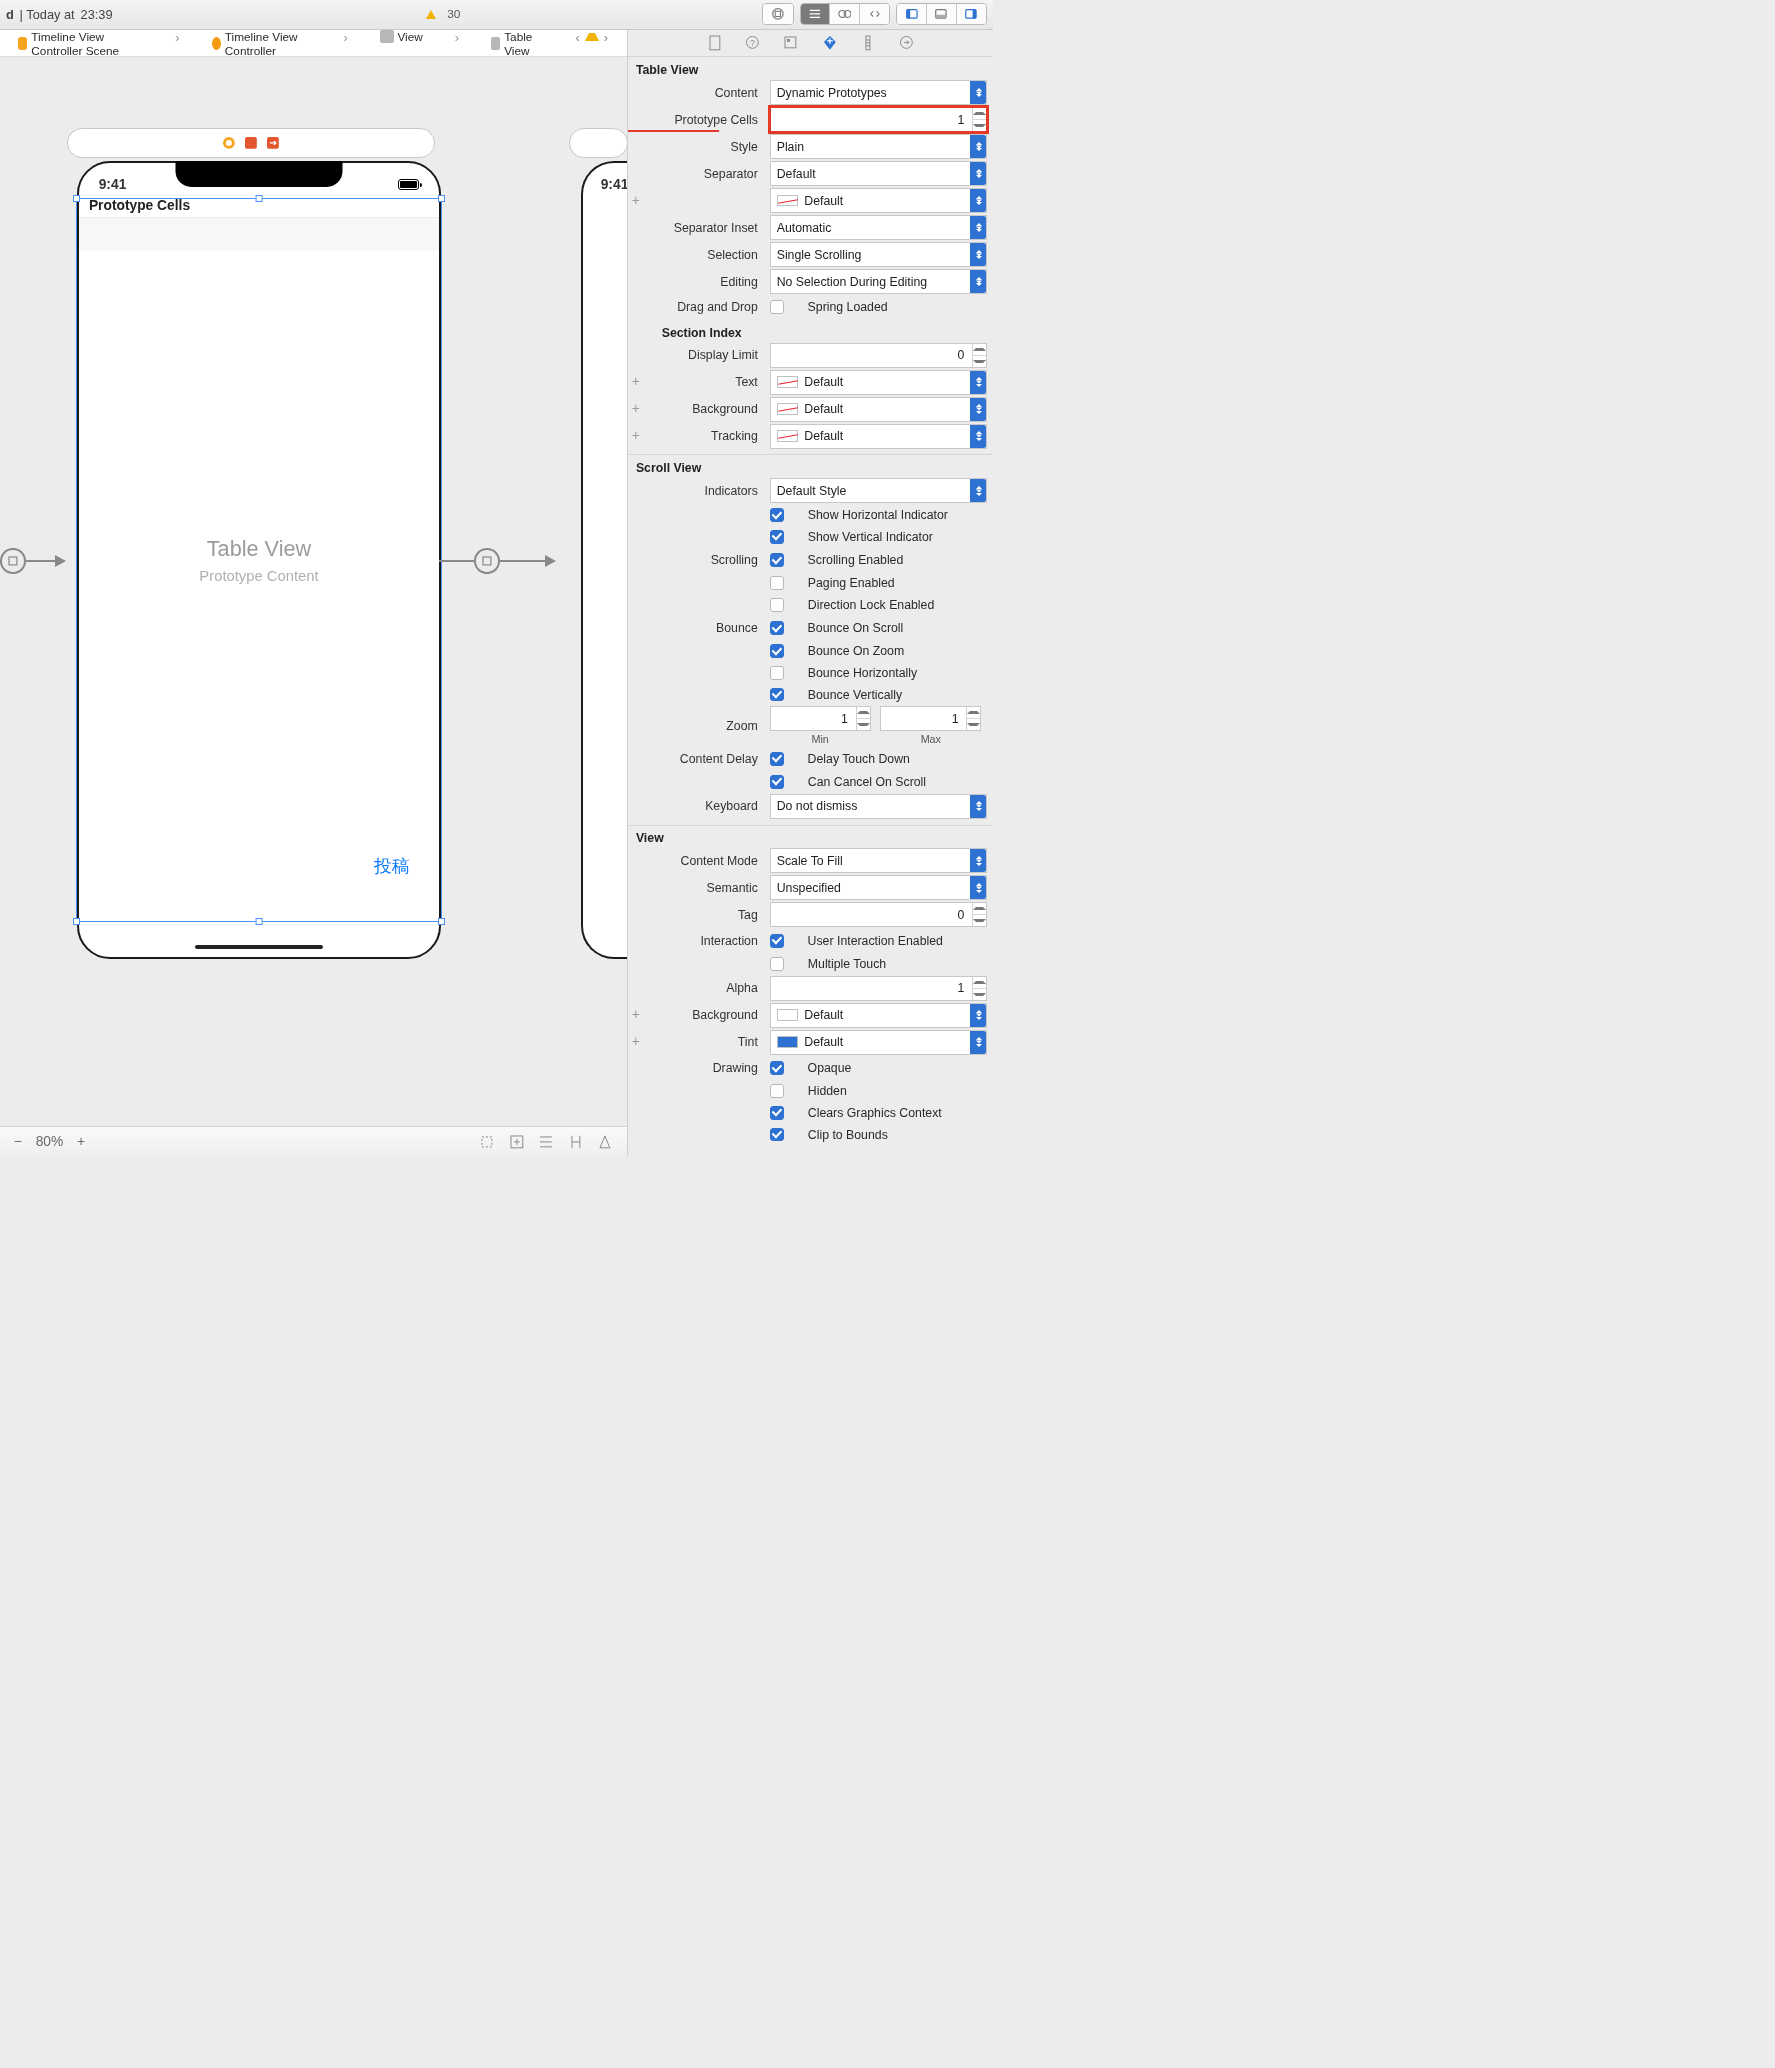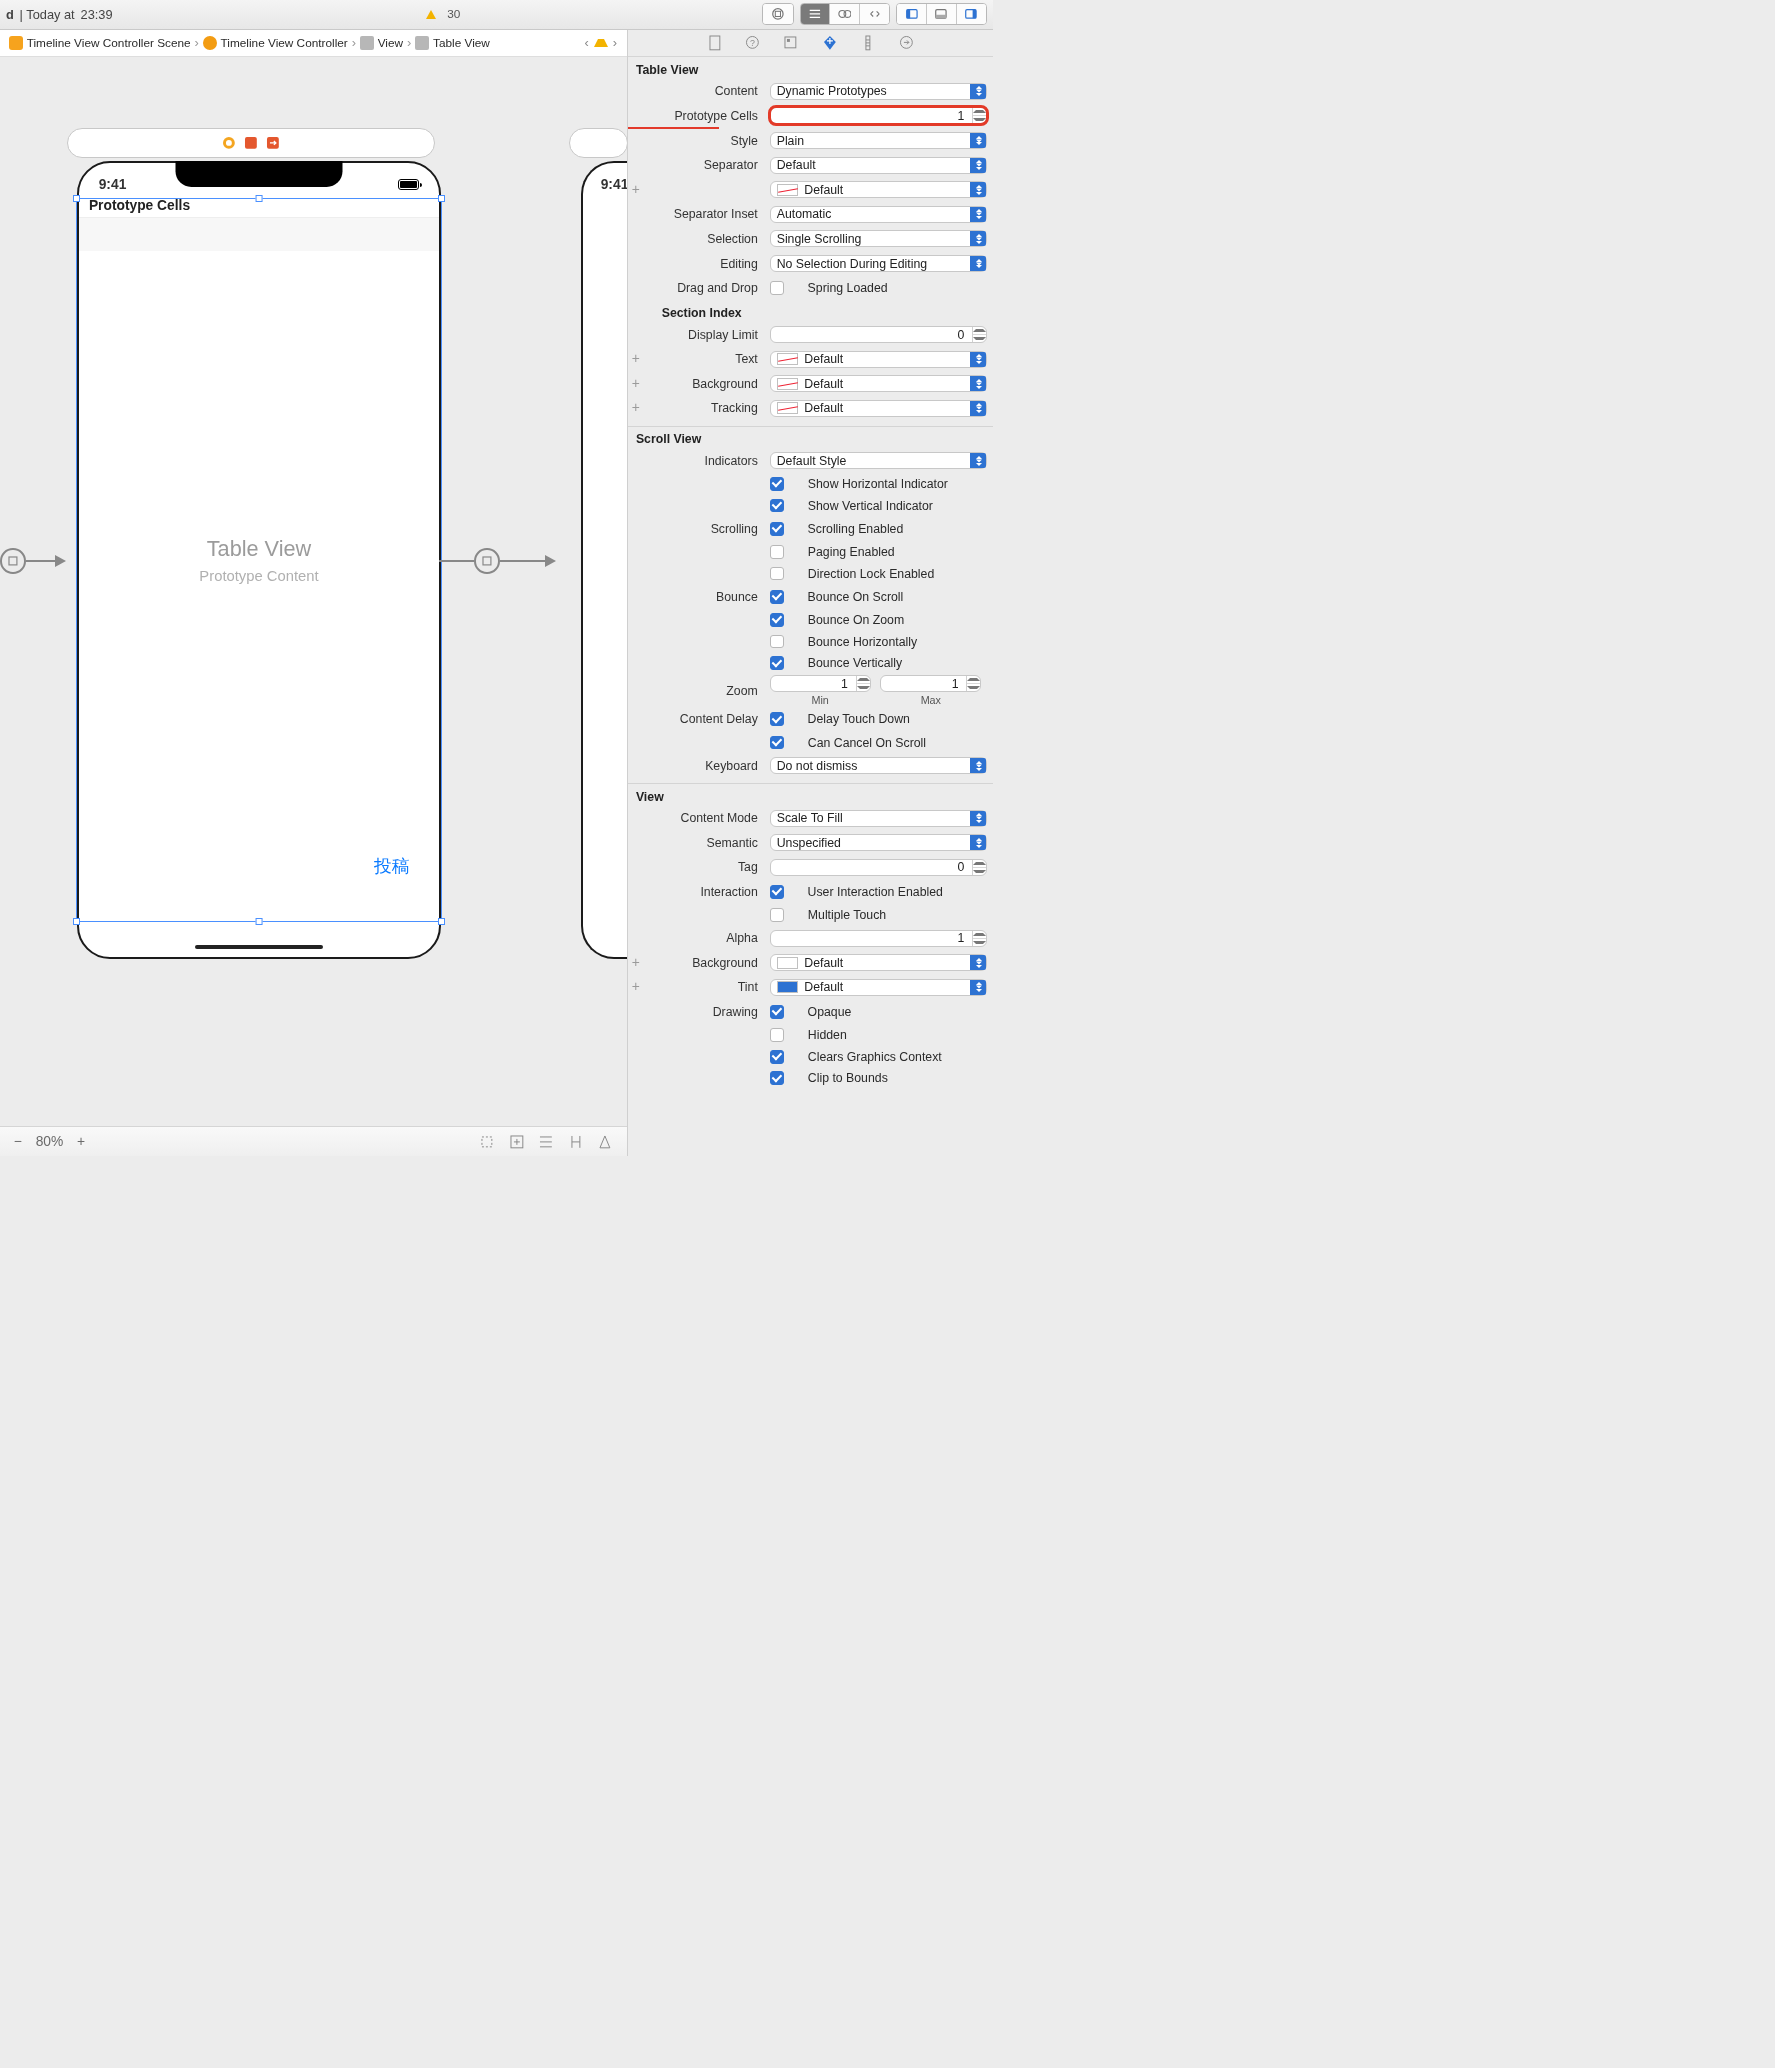--- a/index.html
+++ b/index.html
@@ -13,21 +13,21 @@
 .titlebar .warn-icon { width:0; height:0; border-left:5.9px solid transparent; border-right:5.9px solid transparent; border-bottom:9.9px solid #f3b300; }
 .titlebar .right { display: flex; align-items: center; gap: 0; }
 .seg { display: flex; border: 1px solid #b8b8b8; border-radius: 3.9px; overflow: hidden; height: 21.7px; background: #fcfcfc; margin-left: 5.9px; }
 .seg button { border: none; border-right: 1px solid #c8c8c8; background: #fcfcfc; width: 29.6px; display:flex; align-items:center; justify-content:center; font-size:13.8px; color:#666; }
 .seg button:last-child { border-right:none; }
 .seg button.active { background: #7a7a7a; color:#fff; }
 .seg button.blue { color:#2d72d2; }
 .seg .ico { width:13.8px; height:13.8px; }
 
 
-.crumbbar { height: 27.6px; background: #fff; display: flex; align-items: center; padding: 0 7px; border-bottom: 1px solid #dedede; position: relative; width: 627px; }
+.crumbbar { height: 27.6px; background: #fff; display: flex; align-items: flex-start; padding: 0 16px; border-bottom: 1px solid #dedede; position: relative; width: 627px; gap: 28px; }
 .crumb { display:flex; align-items:center; gap:3.9px; color:#2a2a2a; font-size:11.8px; padding: 0 2px; }
 .chev { color:#9a9a9a; padding:0 2px; }
 .ci { width:13.8px; height:13.8px; border-radius:3px; }
 .ci.yellow { background:#f6a31d; }
 .ci.orange { background:#f39c12; border-radius:50%; }
 .ci.gray { background:#b7b7b7; border-radius:2px; }
 .crumbbar .navbtns { margin-left:auto; display:flex; align-items:center; gap:2px; }
 .navbtns span { color:#888; font-size:12.8px; padding:0 3px; }
 .navbtns .wy { width:0;height:0;border-left:4.9px solid transparent;border-right:4.9px solid transparent;border-bottom:8.9px solid #f3b300; }
 
@@ -70,21 +70,21 @@
 
 .inspector { position:absolute; right:0; top:29.6px; width:366px; height:1127px; background:#ececec; border-left:1px solid #cfcfcf; overflow:hidden; font-size:12.3px; color:#2a2a2a; }
 .insp-tabs { height:27.6px; display:flex; align-items:center; justify-content:center; gap:23.6px; border-bottom:1px solid #d5d5d5; color:#7a7a7a; font-size:14.8px; }
 .insp-tabs .active { color:#2d72d2; }
 .section-title { font-weight:700; padding:5.9px 7.9px 2px; color:#222; font-size:12.3px; }
 .row { display:flex; align-items:center; min-height:24.6px; padding:1px 5.9px 1px 0; }
 .row .lbl { width:126px; text-align:right; padding-right:12px; font-size:12.3px; color:#333; }
 .row .addbtn { width:15.8px; text-align:center; color:#9a9a9a; font-size:13.8px; line-height:1; }
 .row .noadd { width:15.8px; }
 .row .field { flex:1; min-width:0; }
-.ctrl { background:#fff; border:1px solid #c8c8c8; border-radius:6px; height:17px; display:flex; align-items:center; padding:0 5.9px; font-size:12.3px; color:#222; width:100%; position:relative;text-align:right; }
+.ctrl { background:#fff; border:1px solid #c8c8c8; border-radius:0; height:25px; display:flex; align-items:center; padding:0 5.9px; font-size:12.3px; color:#222; width:100%; position:relative;text-align:right; }
 .ctrl.pop { padding-right:17.7px; }
 .ctrl.pop:after { content:""; position:absolute; right:0; top:0; width:15.8px; height:100%; background:#2d72d2; border-radius:0 2px 2px 0; }
 .ctrl.pop:before { content:""; position:absolute; right:3.9px; top:50%; transform:translateY(-50%); width:0;height:0; border-left:3px solid transparent; border-right:3px solid transparent; border-top:3.9px solid #fff; z-index:2; }
 .ctrl .updn { position:absolute; right:3.9px; top:50%; transform:translateY(-50%); width:5.9px; height:9.9px; z-index:2; }
 .ctrl .updn:before, .ctrl .updn:after { content:""; position:absolute; left:0; width:0;height:0; border-left:3px solid transparent; border-right:3px solid transparent; }
 .ctrl .updn:before { top:0; border-bottom:3.9px solid #fff; }
 .ctrl .updn:after { bottom:0; border-top:3.9px solid #fff; }
 .ctrl.num { justify-content:flex-end; padding-right:21.7px; }
 .ctrl.num .stepper { position:absolute; right:0; top:0; width:13.8px; height:100%; border-left:1px solid #d0d0d0; display:flex; flex-direction:column; }
 .ctrl.num .stepper span { flex:1; display:flex; align-items:center; justify-content:center; }

